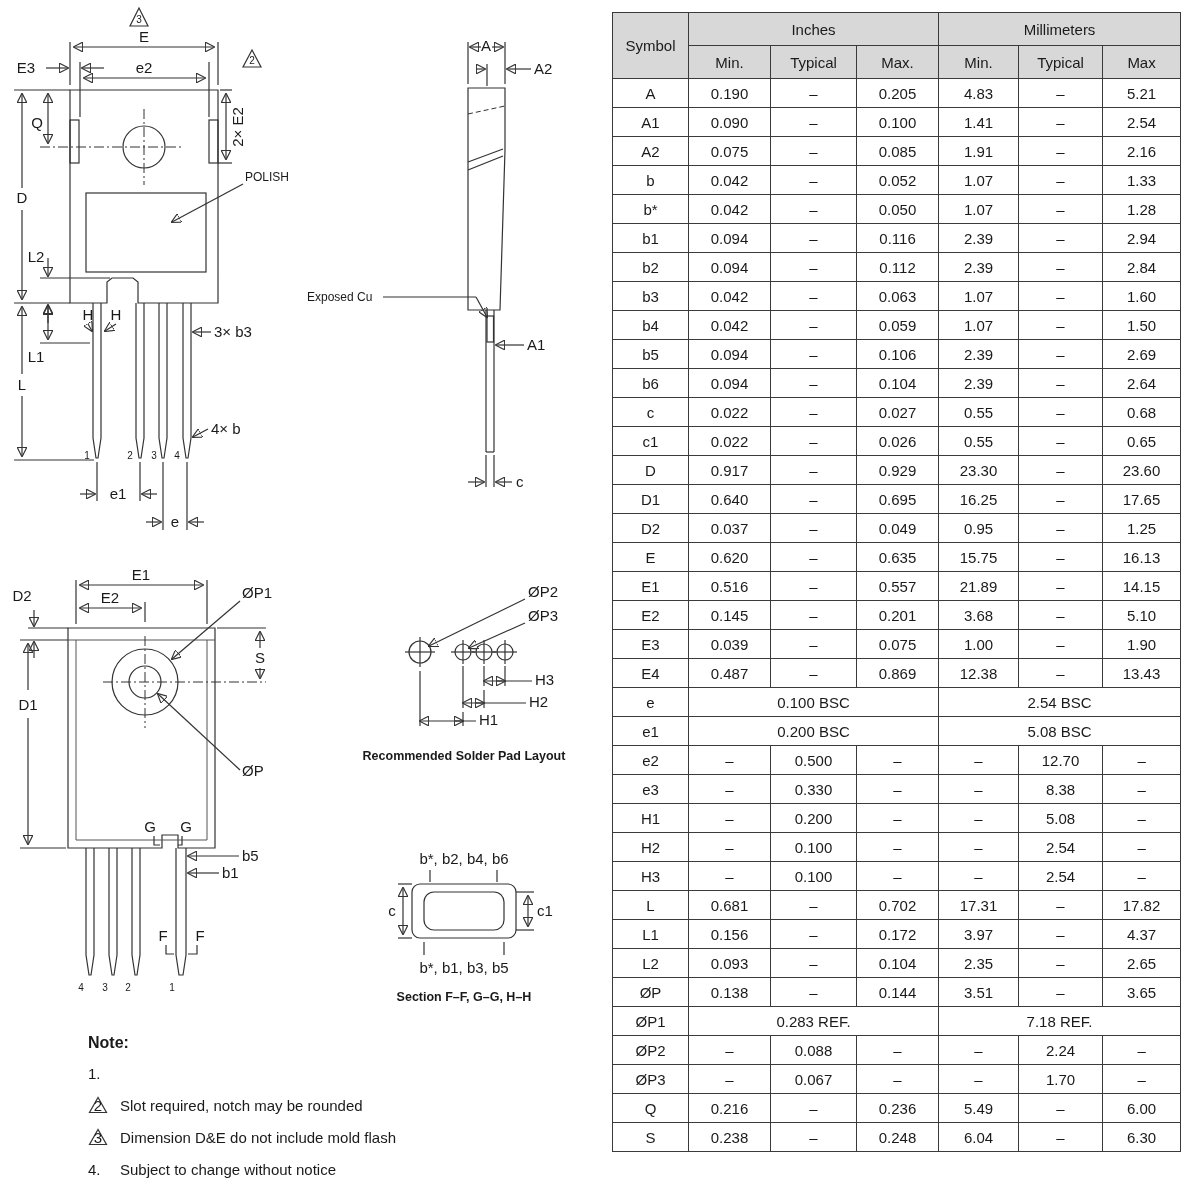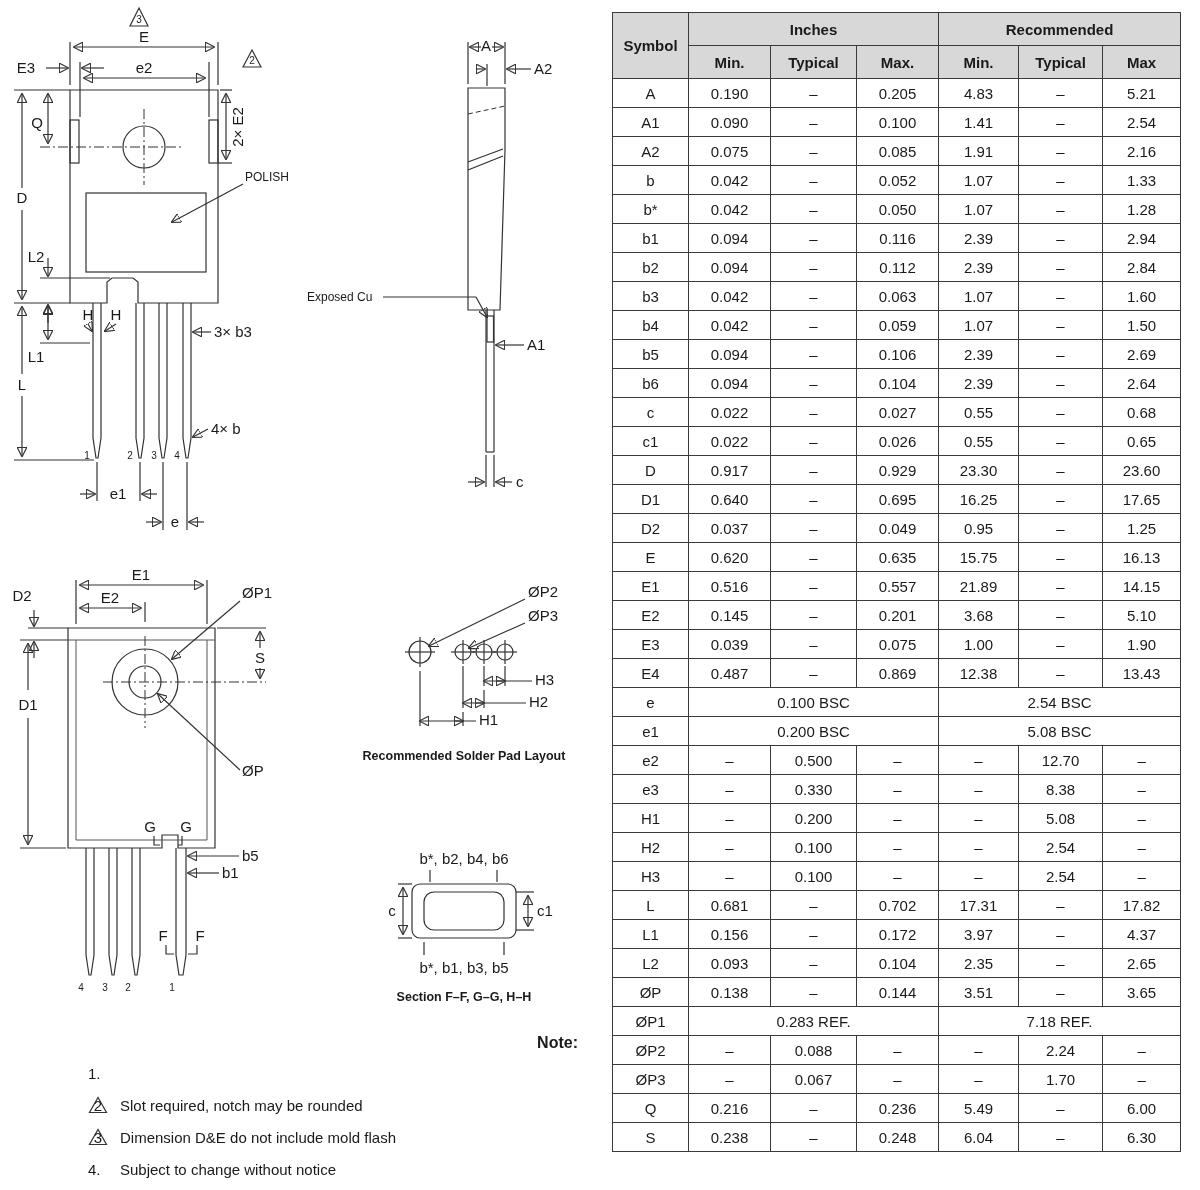--- a/index.html
+++ b/index.html
@@ -12,30 +12,30 @@
   svg .thin{stroke-width:1;stroke:#555;}
   svg .cl{stroke-dasharray:10 3 2 3;stroke-width:1;}
   svg .dash2{stroke-dasharray:5 3;stroke-width:1;}
   svg text{fill:#1a1a1a;stroke:none;font-size:15px;font-family:"Liberation Sans",sans-serif;}
   svg text.small{font-size:12px;}
   svg text.pin{font-size:10px;}
   svg text.tri{font-size:10px;}
   svg text.cap{font-size:12.5px;font-weight:bold;}
   
   .notes{position:absolute;left:88px;top:1034px;width:490px;font-size:15px;}
-  .notes-heading{font-weight:bold;font-size:16px;margin-bottom:12px;text-align:right;}
+  .notes-heading{font-weight:bold;font-size:16px;margin-bottom:12px;}
   .note-item{display:flex;align-items:flex-start;margin-bottom:13px;line-height:19px;}
   .note-marker{width:32px;flex:0 0 32px;}
   .note-marker svg{display:block;margin-top:0px;}
   
   .table-wrap{position:absolute;left:612px;top:12px;width:568px;}
   table.dim-table{border-collapse:collapse;width:568px;table-layout:fixed;}
   .dim-table th,.dim-table td{border:1px solid #3a3a3a;text-align:center;
      font-size:15px;padding:0 2px;overflow:hidden;white-space:nowrap;}
-  .dim-table thead th{background:#d8d8d8;font-weight:bold;height:32px;}
+  .dim-table thead th{background:#d8d8d8;font-weight:normal;height:32px;}
   .dim-table tbody td{height:28px;background:#fff;}
 </style>
 </head>
 <body>
 
 <div class="page">
 
   <svg class="drawing" width="612" height="1020" viewBox="0 0 612 1020">
     <defs>
       <marker id="ah" viewBox="0 0 10 10" refX="9" refY="5" markerWidth="8" markerHeight="8" orient="auto-start-reverse">
@@ -341,21 +341,21 @@
           <col style="width:86px">
           <col style="width:82px">
         <col style="width:80px">
           <col style="width:84px">
           <col style="width:78px">
       </colgroup>
       <thead>
         <tr>
           <th rowspan="2">Symbol</th>
           <th colspan="3">Inches</th>
-          <th colspan="3">Recommended</th>
+          <th colspan="3">Millimeters</th>
         </tr>
         <tr>
           <th>Min.</th>
           <th>Typical</th>
           <th>Max.</th>
           <th>Min.</th>
           <th>Typical</th>
           <th>Max</th>
         </tr>
       </thead>

